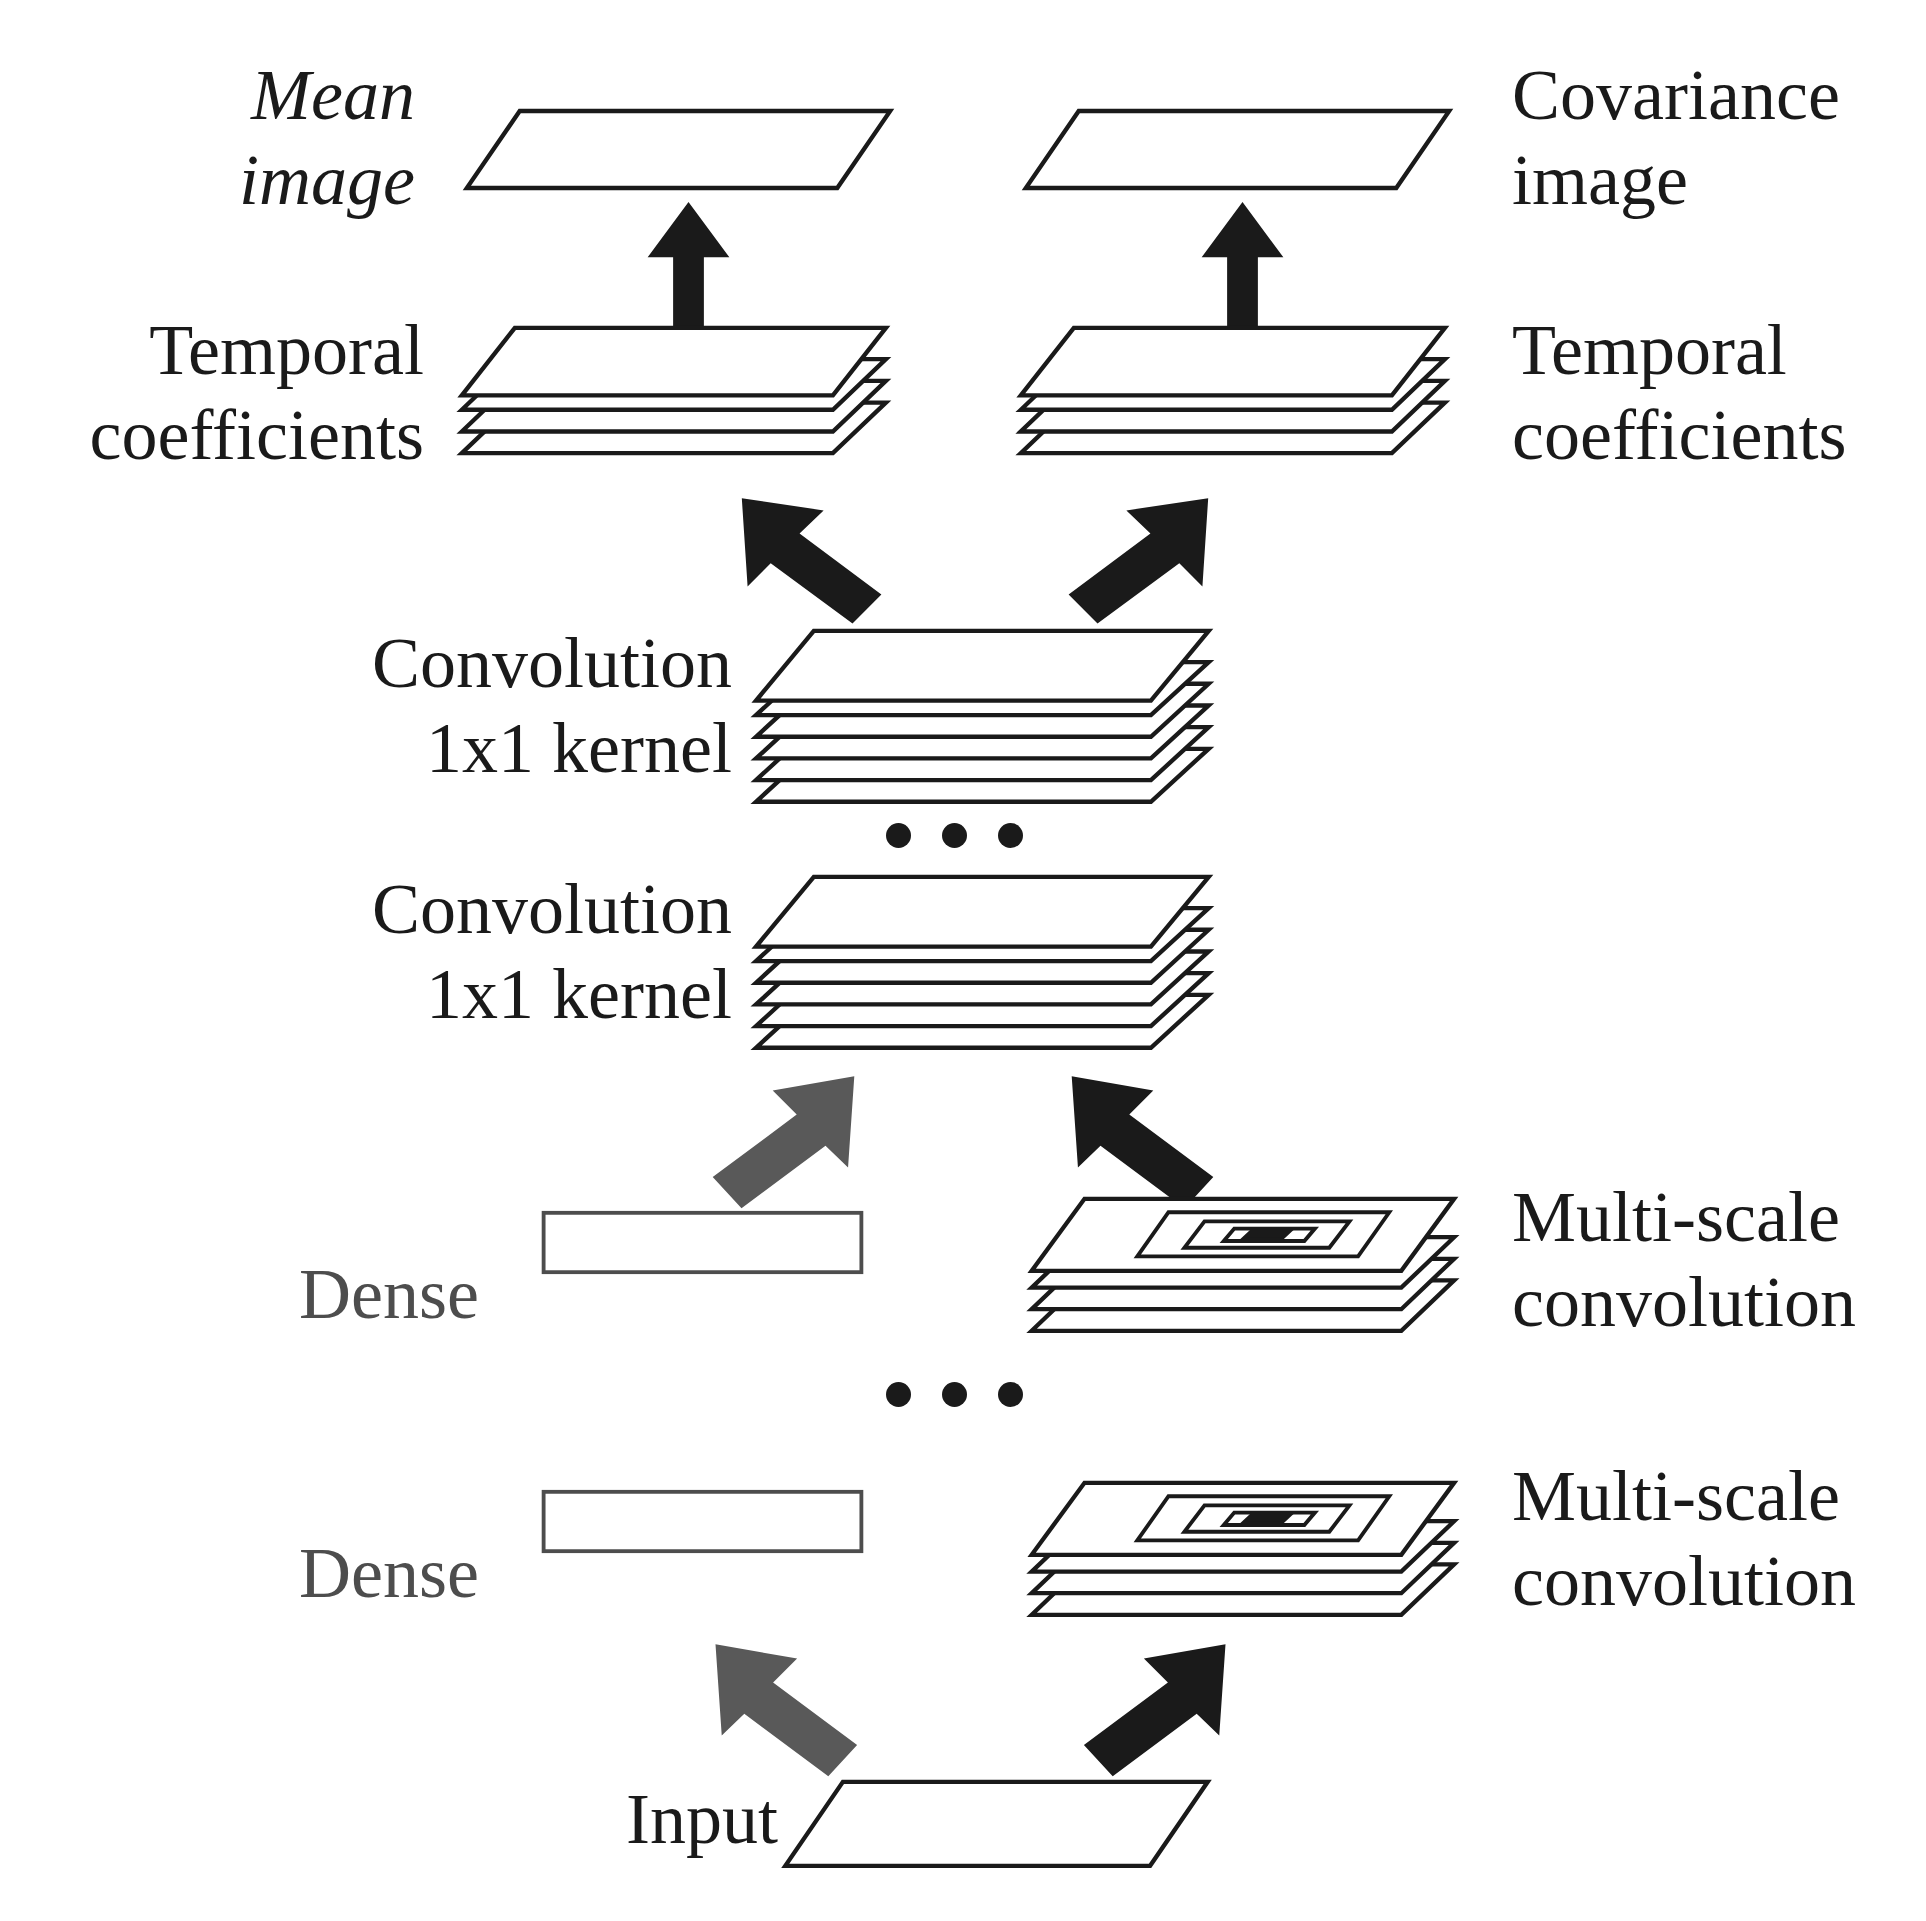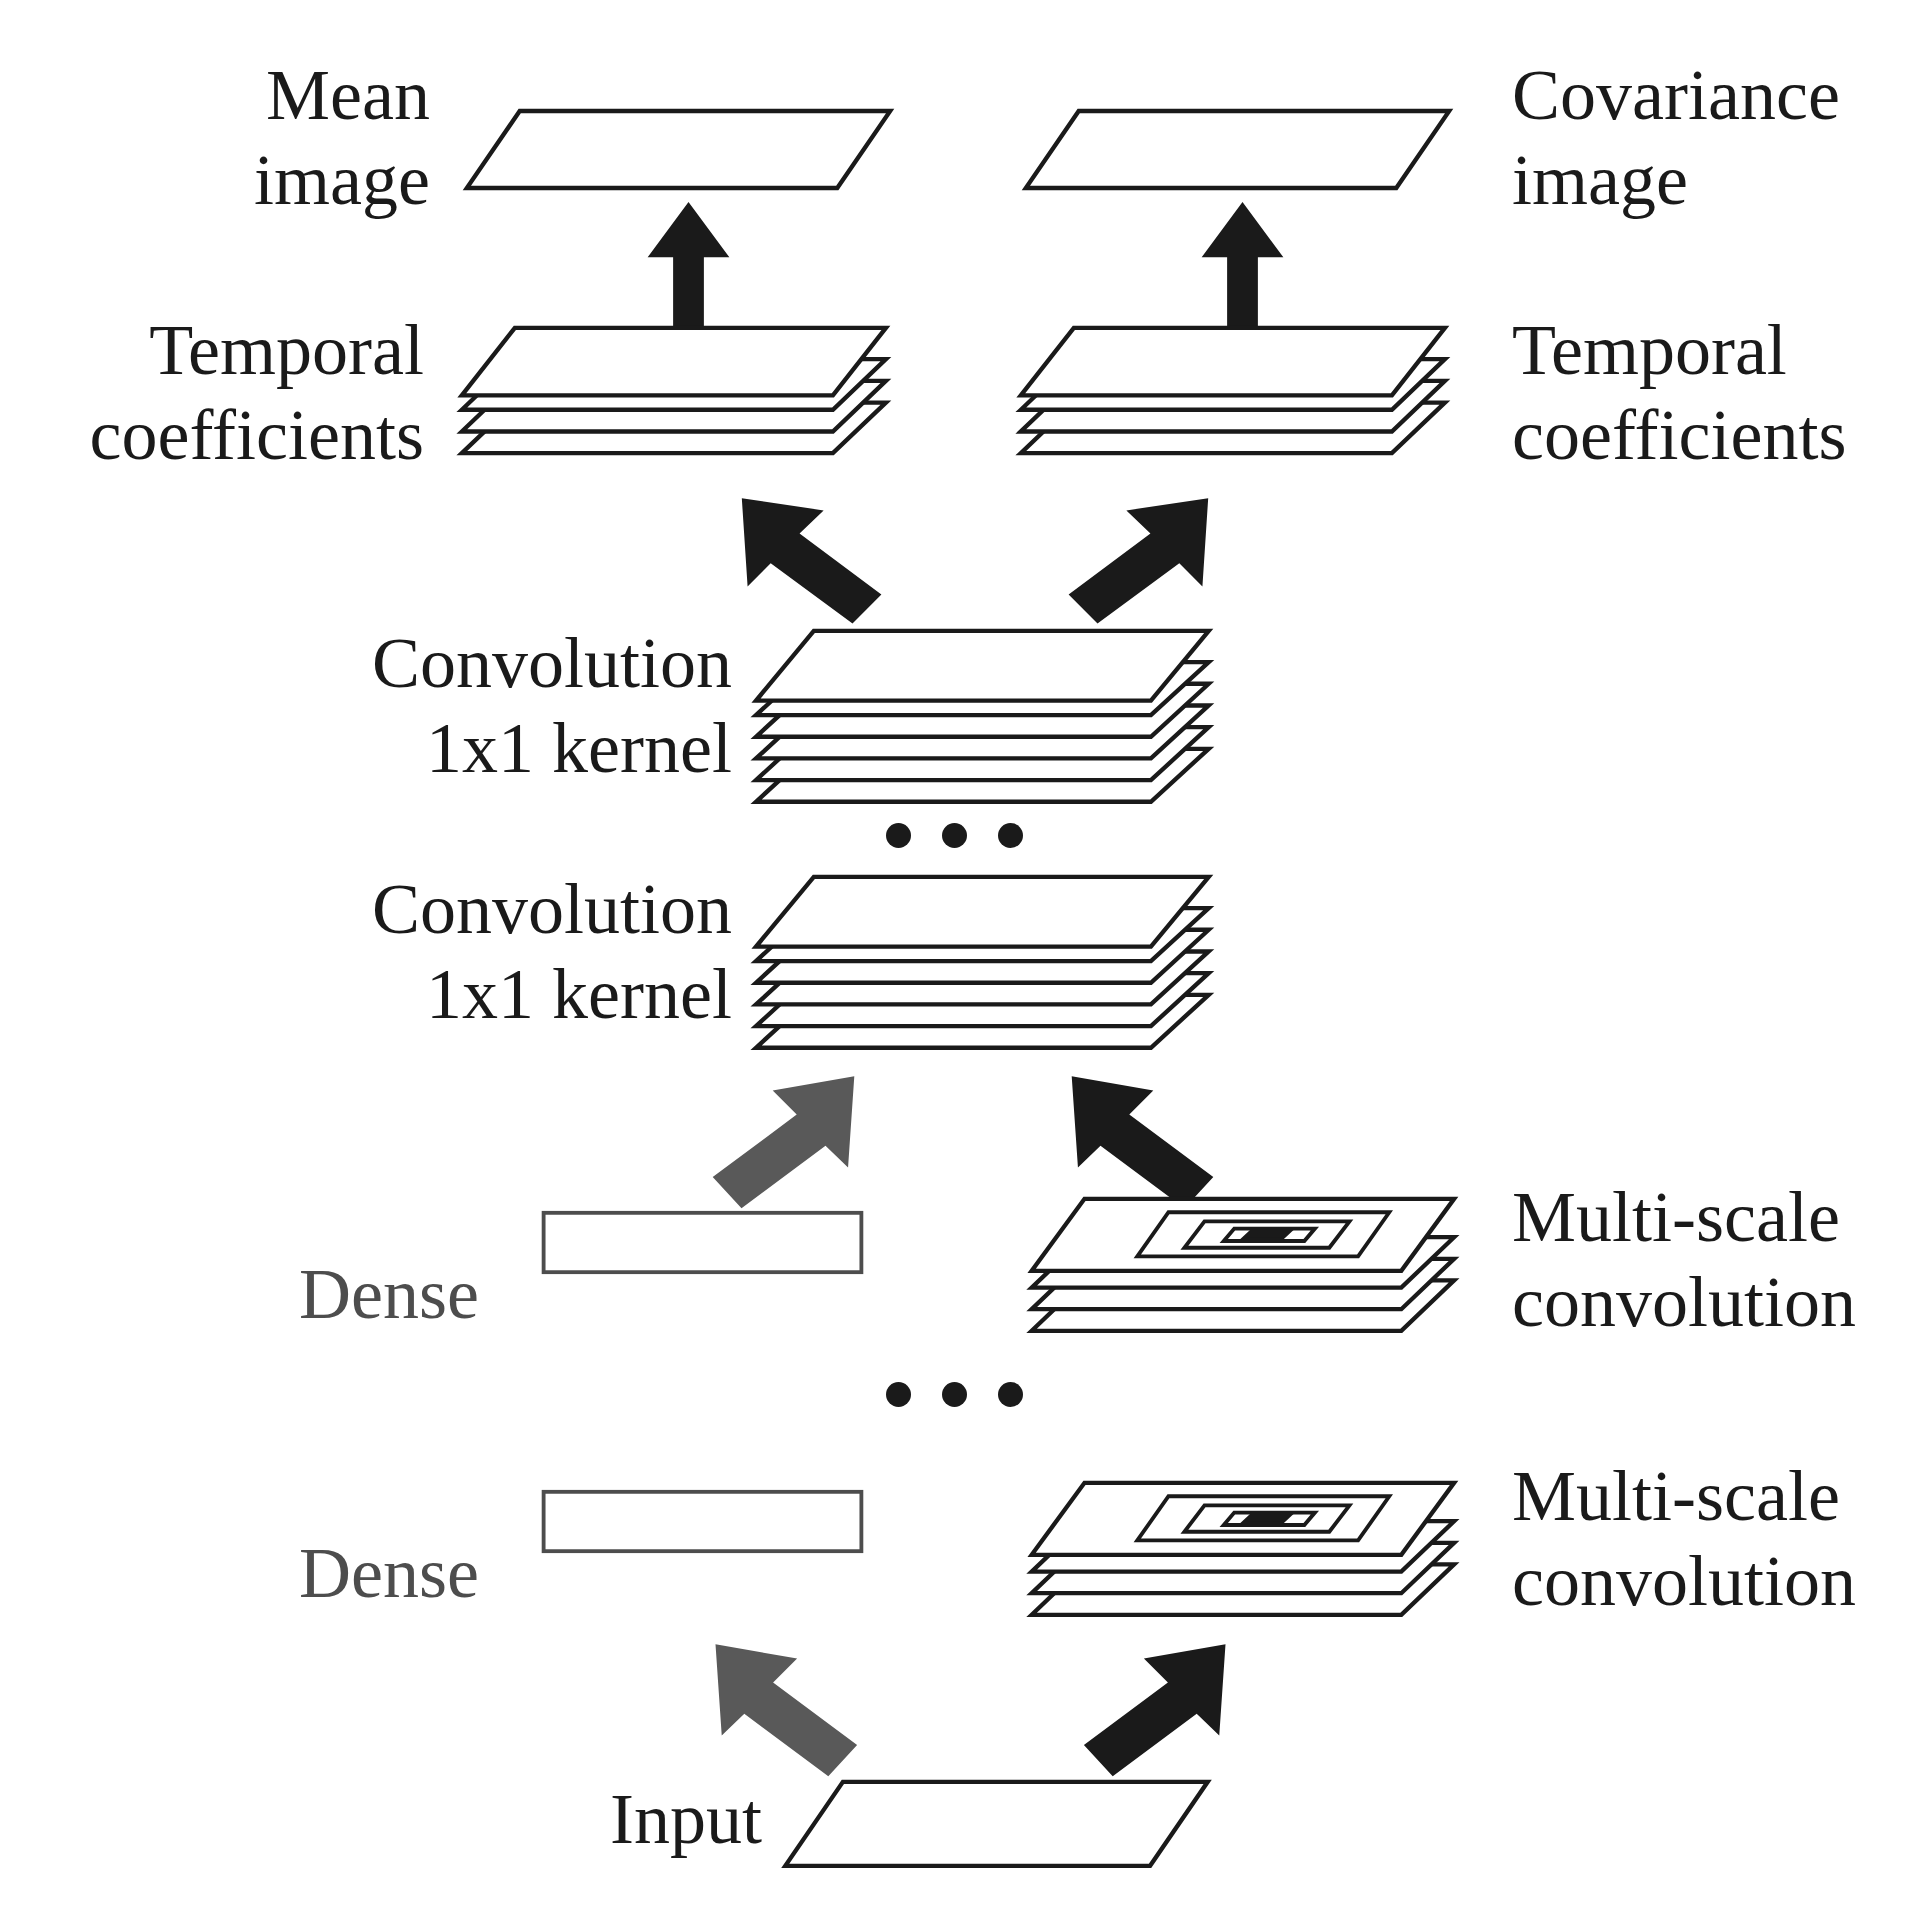--- a/index.html
+++ b/index.html
@@ -53,21 +53,21 @@
     height: 25px;
     border-radius: 50%;
     background: #1a1a1a;
   }
 </style>
 </head>
 <body>
 
 <div id="diagram">
 
-  <div class="label align-right" style="left:228px; top:53px; width:202px;">Mean
+  <div class="label align-right" style="left:213px; top:53px; width:202px;font-style:italic;">Mean
 image</div>
 
   <svg class="layer" style="left:462px; top:106px;" width="433" height="87" viewBox="0 0 900 180">
     <polygon points="120,10 890,10 780,170 10,170" fill="#ffffff" stroke="#1a1a1a" stroke-width="9"></polygon>
   </svg>
 
   <div class="label right" style="left:1512px; top:53px; width:433px;">Covariance
 image</div>
 
   <svg class="layer" style="left:1021px; top:106px;" width="433" height="87" viewBox="0 0 900 180">
@@ -195,20 +195,20 @@
   </svg>
 
   <svg class="layer" style="left:708px; top:1637px;" width="159" height="144" viewBox="0 0 330 300">
     <polygon points="15,15 185,45 135,95 310,225 250,290 75,160 28,205" fill="#595959"></polygon>
   </svg>
 
   <svg class="layer" style="left:1074px; top:1637px;" width="159" height="144" viewBox="0 0 330 300">
     <polygon points="315,15 145,45 195,95 20,225 80,290 255,160 302,205" fill="#1a1a1a"></polygon>
   </svg>
 
-  <div class="label align-right" style="left:348px; top:1777px; width:414px;">Input</div>
+  <div class="label align-right" style="left:364px; top:1777px; width:414px;">Input</div>
 
   <svg class="layer" style="left:780px; top:1777px;" width="433" height="96" viewBox="0 0 900 200">
     <polygon points="130,10 890,10 770,185 10,185" fill="#ffffff" stroke="#1a1a1a" stroke-width="9"></polygon>
   </svg>
 
 </div>
 
 
 </body></html>

